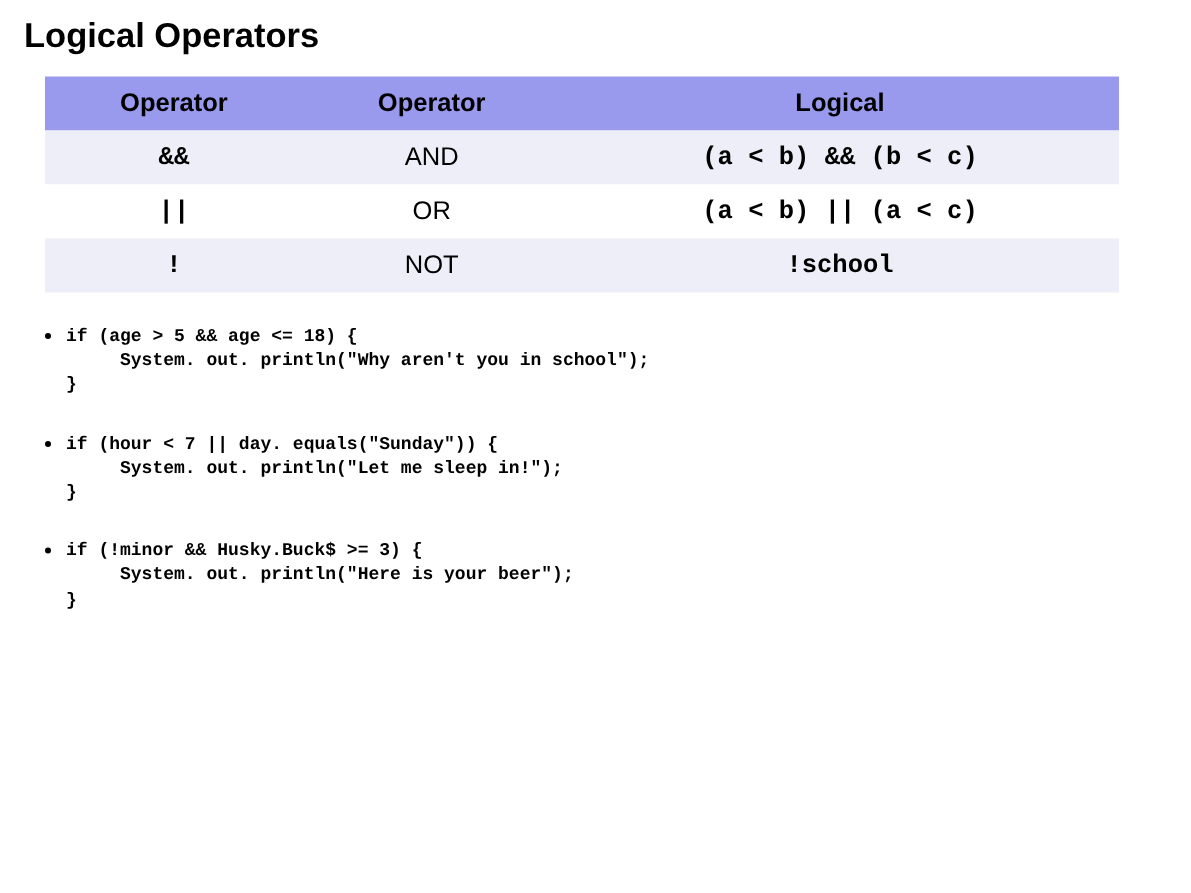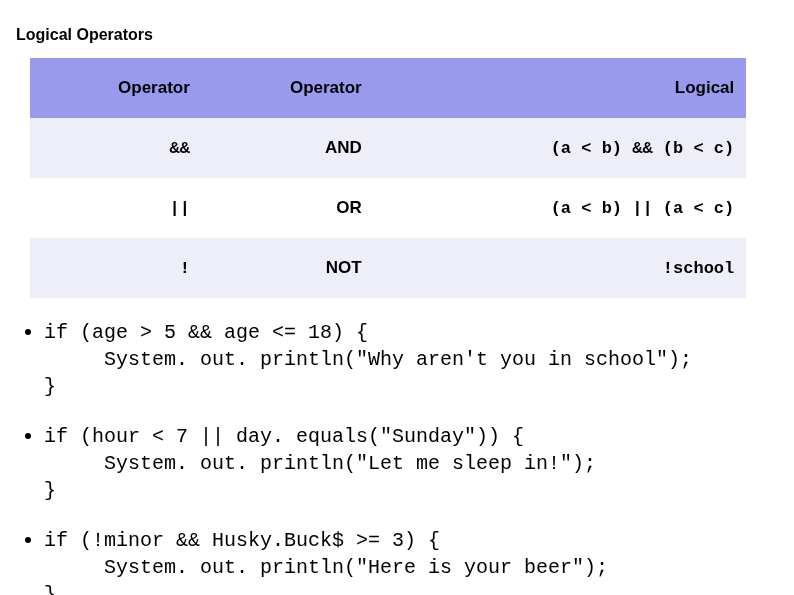--- a/index.html
+++ b/index.html
@@ -6,64 +6,64 @@
     margin: 0;
     padding: 10px 16px;
     font-family: Verdana, Geneva, sans-serif;
     font-size: 17px;
     background: #fff;
     color: #000;
     width: 794px;
     box-sizing: border-box;
   }
   h1 {
-    font-size: 16px;
+    font-size: 23px;
     font-weight: bold;
-    margin: 16px 0 14px 0;
+    margin: 0 0 14px 0;
   }
   table {
     border-collapse: collapse;
     width: 94%;
     margin-left: 14px;
     margin-bottom: 20px;
   }
   th, td {
-    text-align: right;
-    padding: 20px 12px;
+    text-align: center;
+    padding: 8px 12px;
     font-size: 17px;
   }
   th {
     background: #9999ee;
     font-weight: bold;
     font-family: Verdana, Geneva, sans-serif;
   }
   tr.row-even td {
     background: #eeeef8;
   }
   tr.row-odd td {
     background: #ffffff;
   }
   td {
     font-family: "Courier New", monospace;
     font-weight: bold;
   }
   td.meaning {
     font-family: Verdana, Geneva, sans-serif;
-    font-weight: bold;
+    font-weight: normal;
     margin-top: 21px;
   }
   ul {
     margin: 0;
     padding-left: 28px;
   }
   li {
     margin-bottom: 22px;
     font-family: "Courier New", monospace;
-    font-weight: normal;
-    font-size: 20px;
+    font-weight: bold;
+    font-size: 12px;
     white-space: pre;
     line-height: 1.35;
   }
   li::marker {
     font-family: Verdana, Geneva, sans-serif;
   }
 </style>
 </head>
 <body>
 

